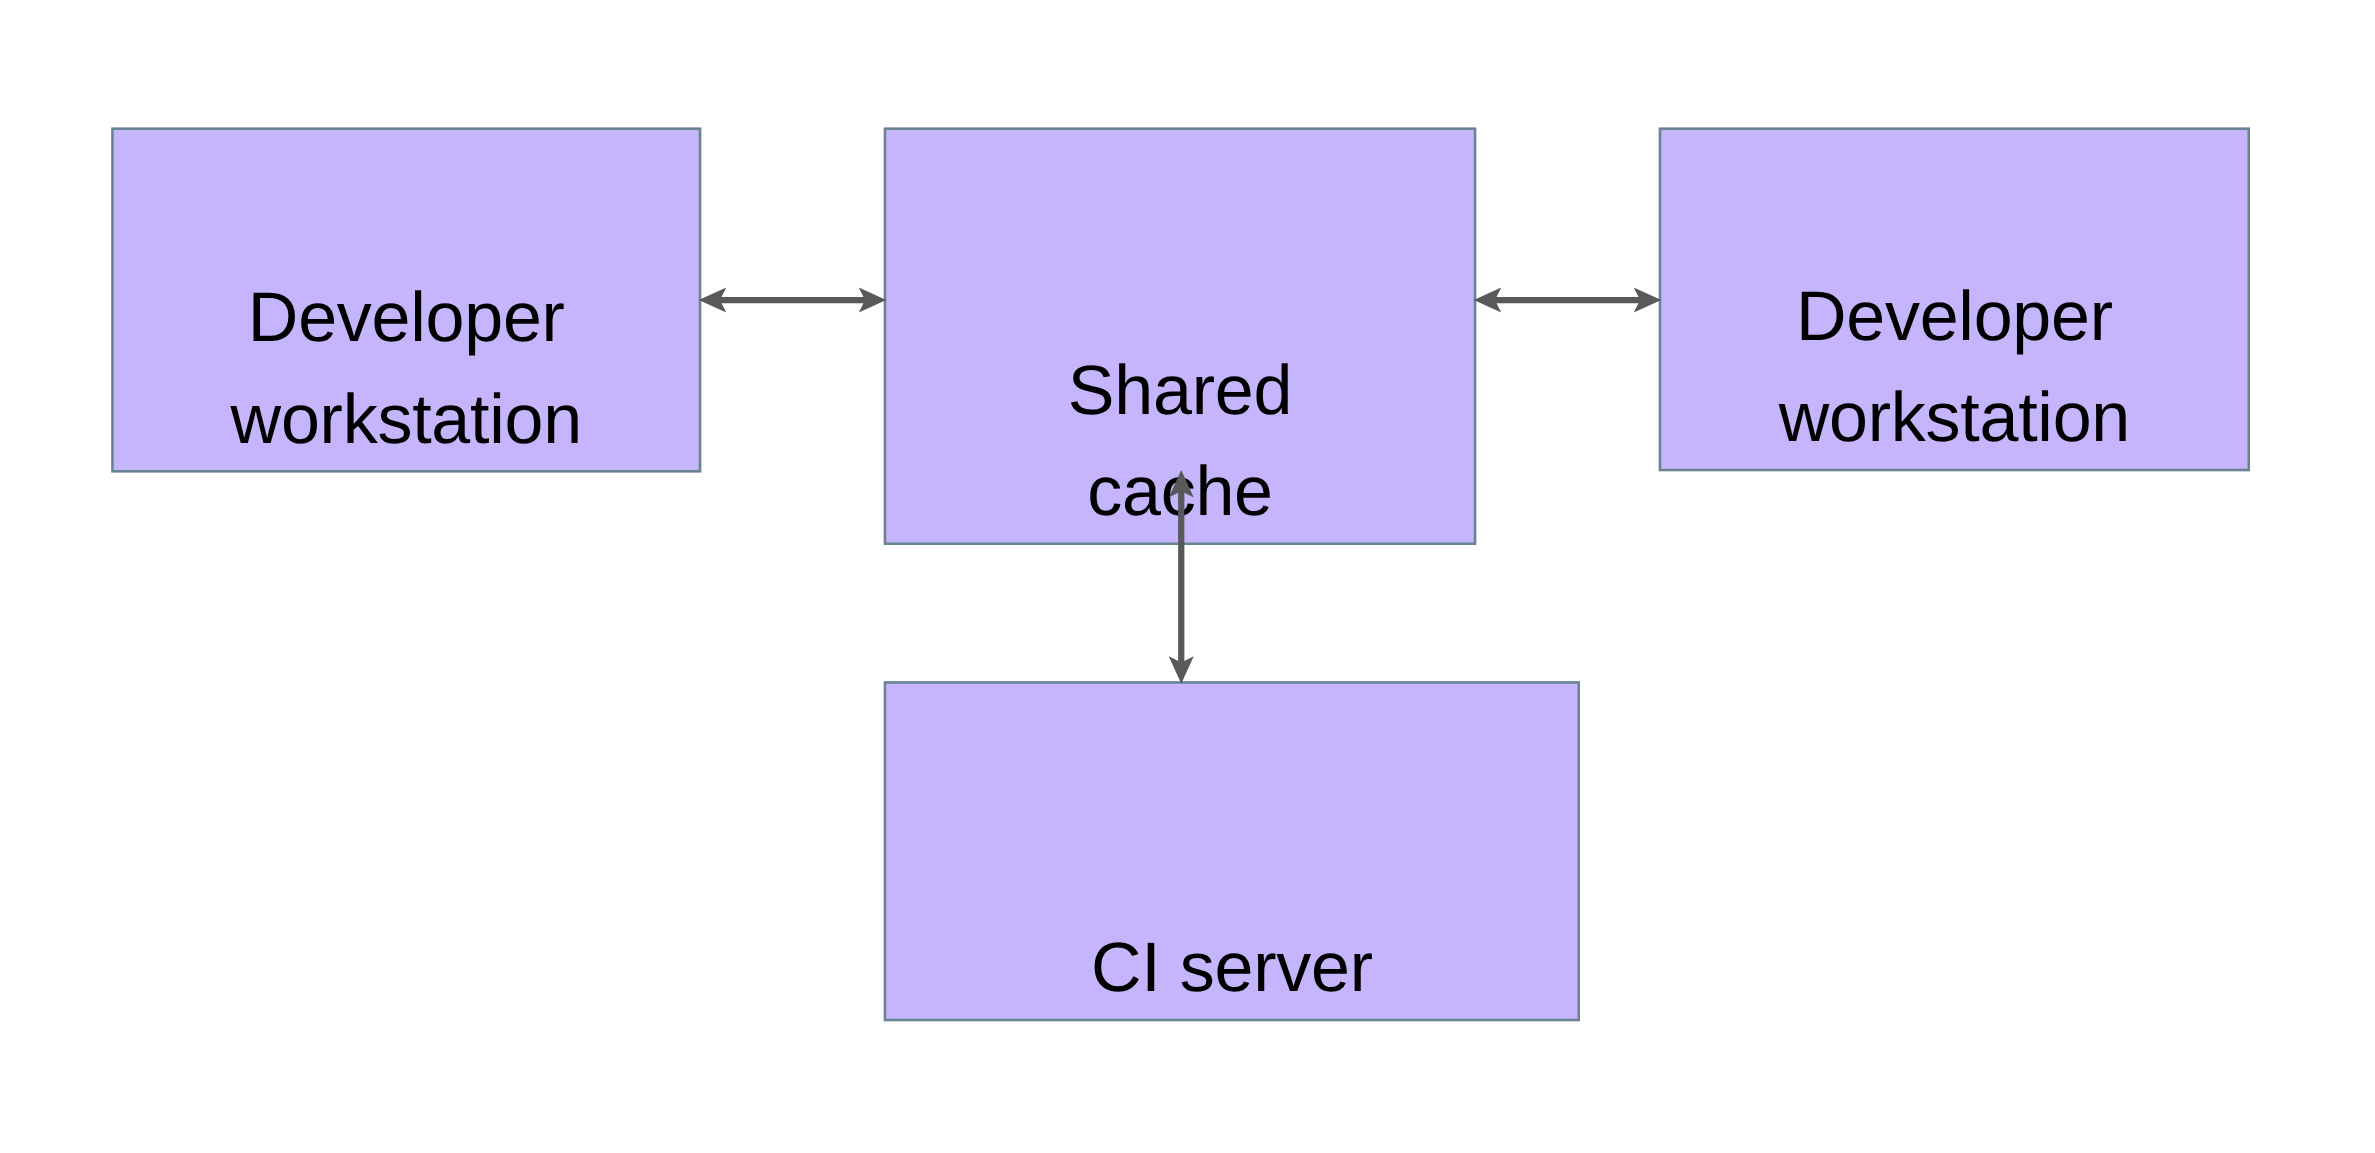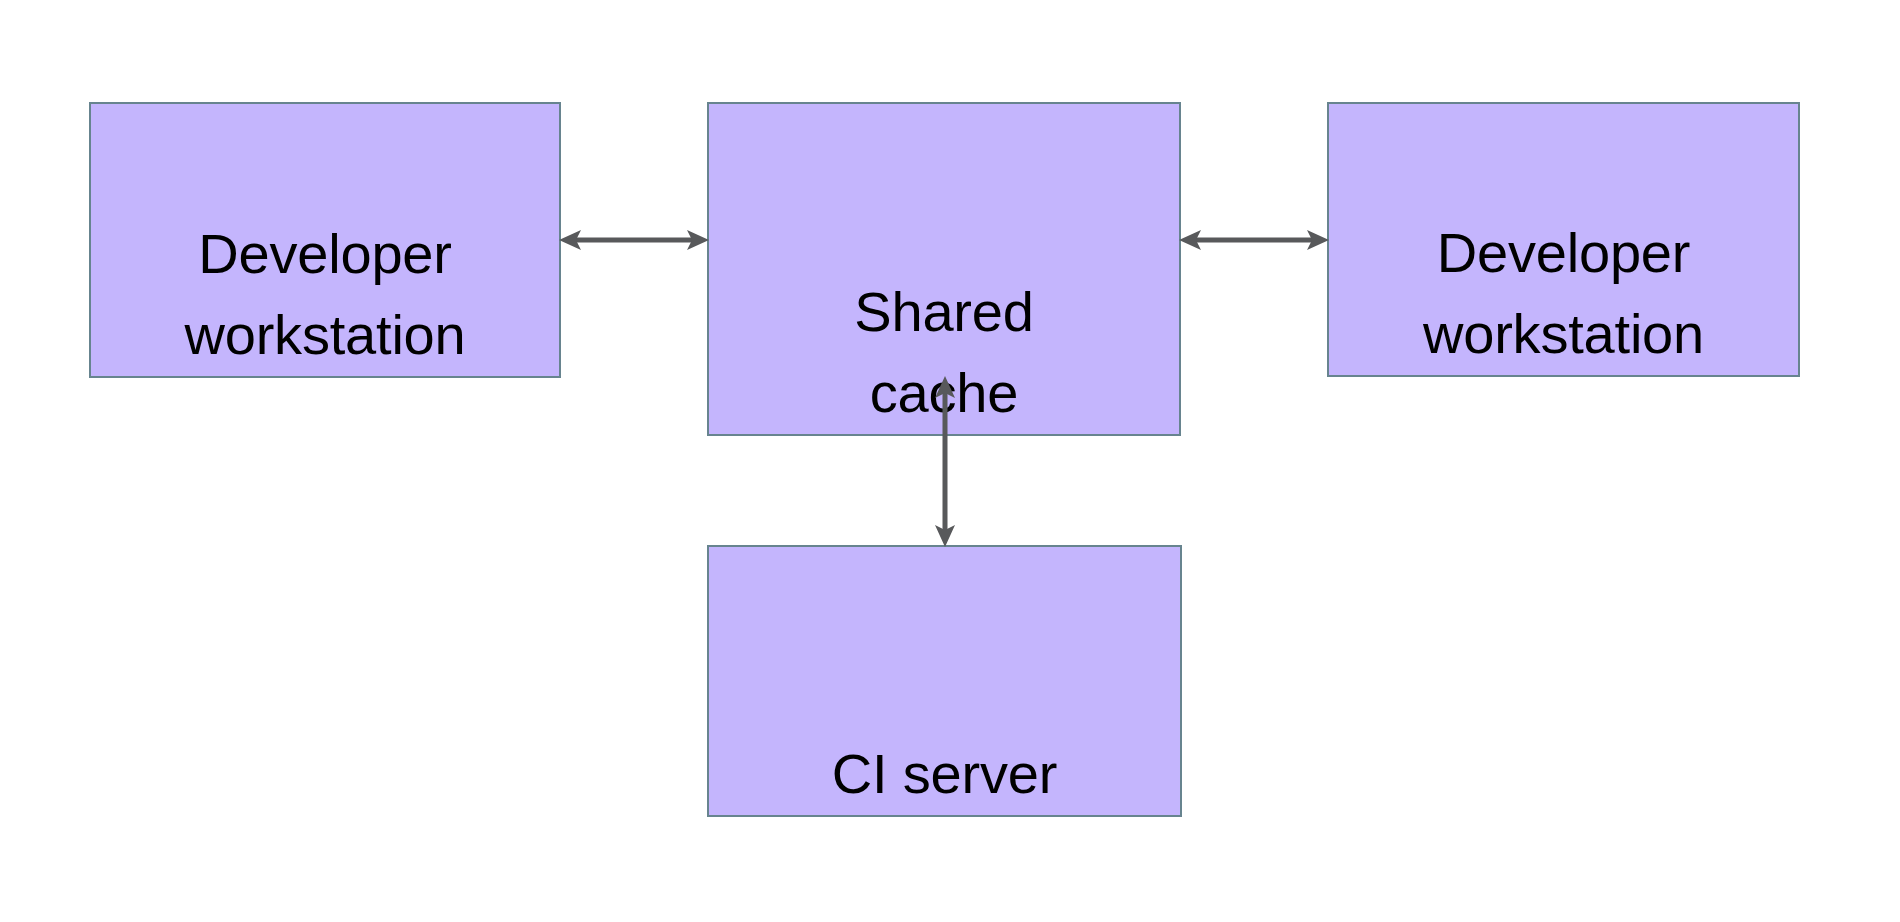--- a/index.html
+++ b/index.html
@@ -35,21 +35,21 @@
     color: #000000;
     font-weight: 400;
     letter-spacing: -0.2px;
     white-space: pre-line;
     padding: 0 10px;
   }
   
   #node-dev-left   { left: 89px;   top: 102px; width: 472px; height: 276px; }
   #node-shared     { left: 707px;  top: 102px; width: 474px; height: 334px; }
   #node-dev-right  { left: 1327px; top: 102px; width: 473px; height: 275px; }
-  #node-ci         { left: 707px;  top: 545px; width: 475px; height: 272px; }
+  #node-ci         { left: 707px;  top: 545px; width: 557px; height: 272px; }
 
   .edge {
     position: absolute;
     overflow: visible;
   }
   #edge-left-shared  { left: 555px;  top: 212px; width: 158px; height: 56px; }
   #edge-shared-right { left: 1175px; top: 212px; width: 158px; height: 56px; }
   #edge-shared-ci    { left: 917px;  top: 372px; width: 56px;  height: 179px; }
 </style>
 </head>

